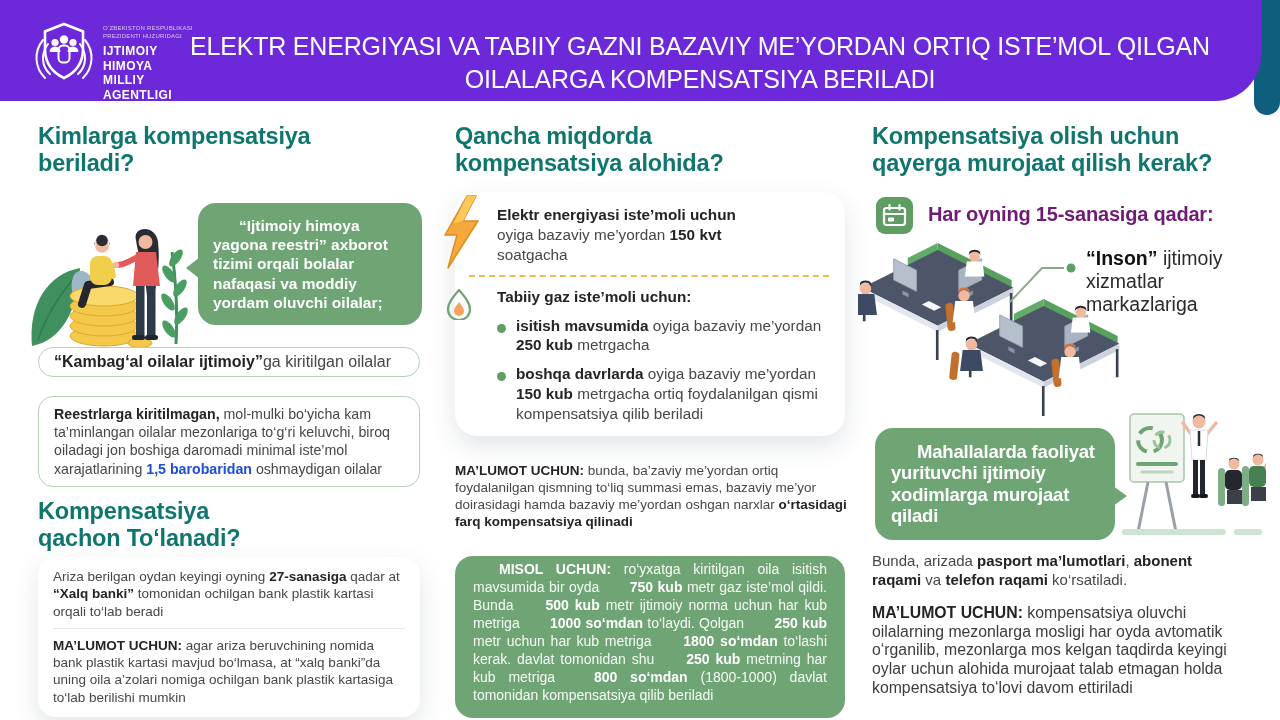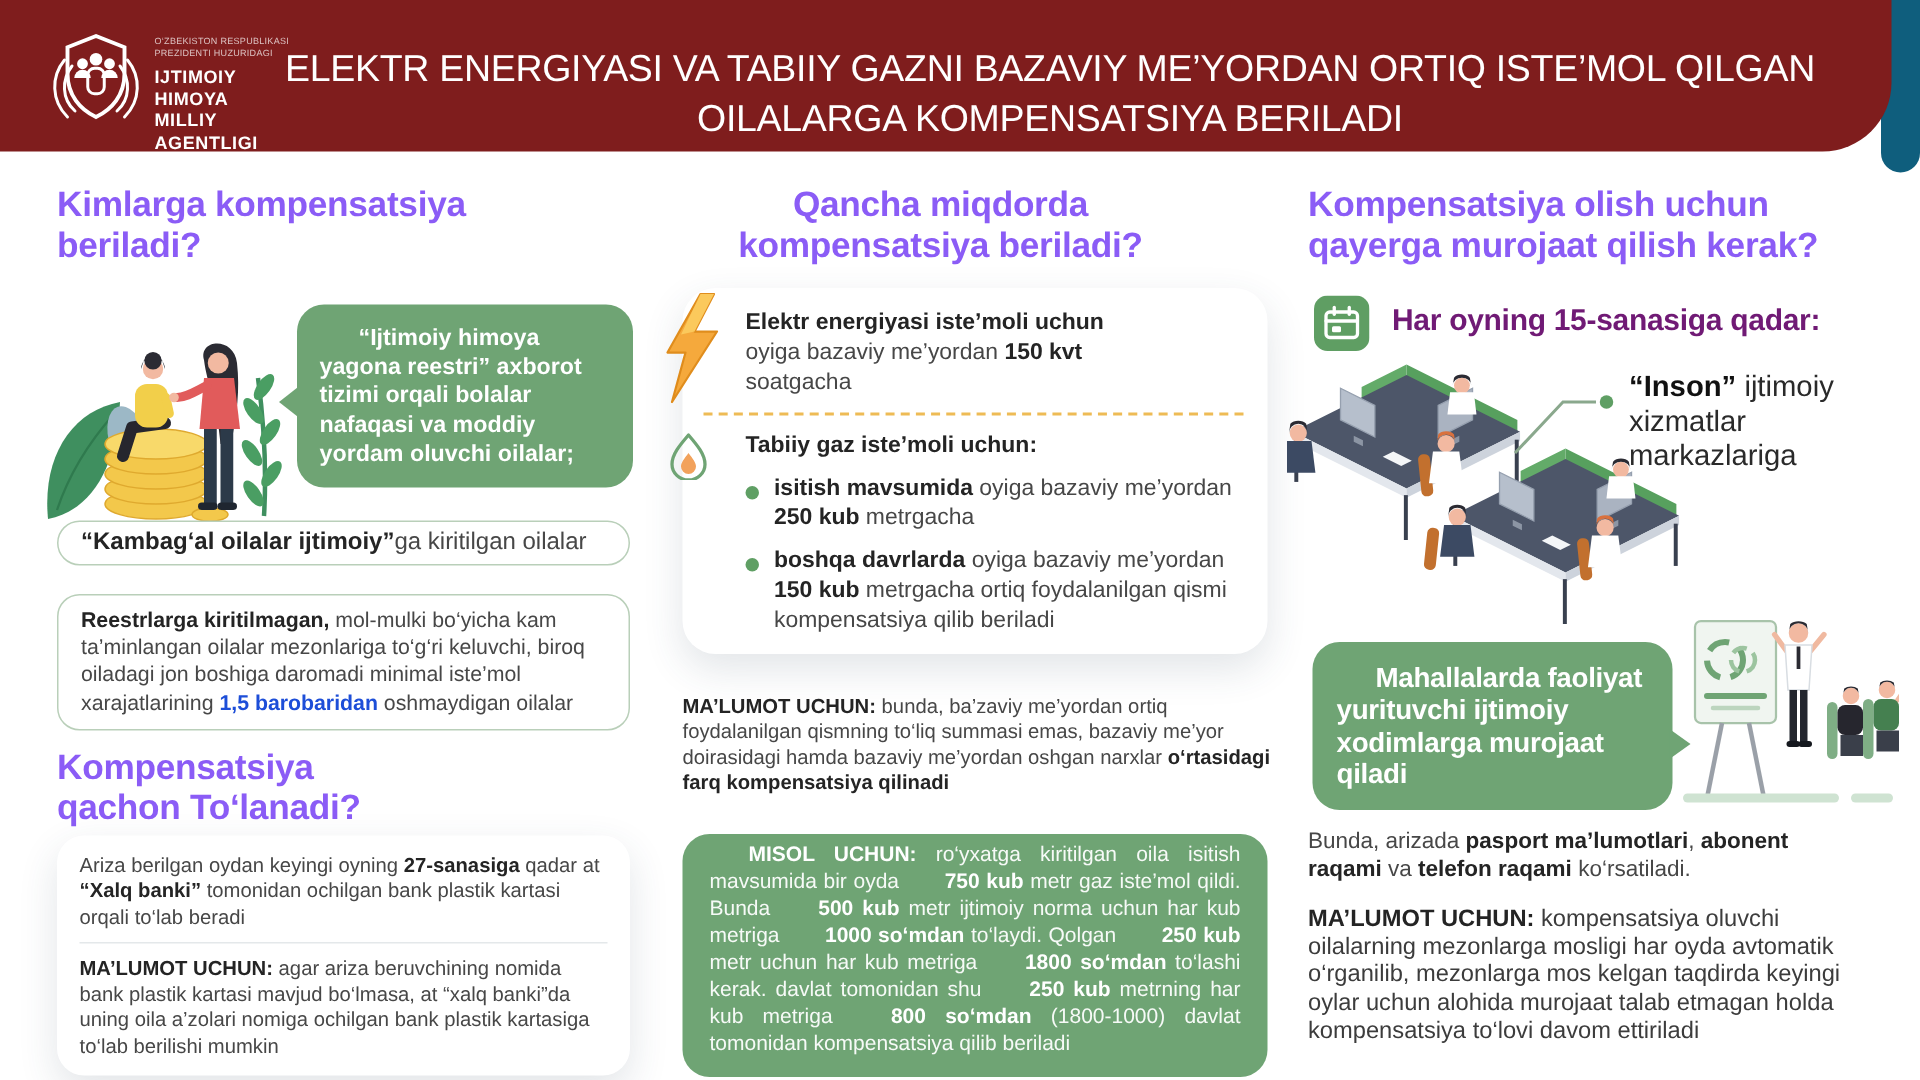--- a/index.html
+++ b/index.html
@@ -2,31 +2,31 @@
 <html><head>
 <meta charset="utf-8">
 <style>
   html,body{margin:0;padding:0;background:#fff;}
   #poster{position:relative;width:1280px;height:720px;background:#ffffff;overflow:hidden;
           font-family:"Liberation Sans","DejaVu Sans",sans-serif;color:#474747;}
   *{box-sizing:border-box;}
 
   
   .hdr-back{position:absolute;top:0;right:0;width:26px;height:115px;background:#0f5e7d;border-radius:0 0 13px 13px;}
-  .hdr{position:absolute;top:0;left:0;width:1261px;height:101px;background:#7f1d1d;border-radius:0 0 46px 0;}
+  .hdr{position:absolute;top:0;left:0;width:1261px;height:101px;background:#6d28d9;border-radius:0 0 46px 0;}
   .logo{position:absolute;left:32px;top:19px;width:64px;height:64px;}
   .agency{position:absolute;left:103px;top:25px;width:150px;}
   .agency-small div{font-size:6px;line-height:1.25;color:rgba(255,255,255,.72);letter-spacing:.2px;text-transform:uppercase;}
   .agency-name{margin-top:4px;}
   .agency-name div{font-size:12px;font-weight:800;color:#fff;line-height:1.22;letter-spacing:.4px;}
   .hdr-title{position:absolute;left:160px;top:30px;width:1080px;text-align:center;color:#fff;
              font-weight:400;font-size:25px;line-height:1.3;letter-spacing:-.2px;}
 
   
-  .h2{position:absolute;color:#8b5cf6;font-weight:800;font-size:23.5px;line-height:1.17;letter-spacing:-.2px;}
+  .h2{position:absolute;color:#0f766e;font-weight:800;font-size:23.5px;line-height:1.17;letter-spacing:-.2px;}
   .b{font-weight:800;color:#242424;}
   .green{color:#1d4ed8;font-weight:800;}
   .on-green{color:rgba(255,255,255,.94);}
   .on-green .b{color:#ffffff;margin-left:26px;}
   .card{background:#fff;border-radius:18px;box-shadow:0 10px 26px rgba(50,70,90,.14);}
   .bubble{background:#6fa474;border-radius:18px;color:#fff;font-weight:800;}
 
   
   #c1h1{left:38px;top:123px;width:380px;}
   #c1illus{position:absolute;left:26px;top:198px;width:174px;height:152px;}
@@ -35,21 +35,21 @@
       border-top:11px solid transparent;border-bottom:11px solid transparent;border-right:14px solid #6fa474;}
   #c1box1{position:absolute;left:38px;top:347px;width:382px;background:#fff;border:1.5px solid #b9cfb9;
           border-radius:15px;padding:4px 15px;font-size:16px;line-height:1.24;}
   #c1box2{position:absolute;left:38px;top:396px;width:382px;background:#fff;border:1.5px solid #b9cfb9;
           border-radius:15px;padding:8px 15px;font-size:14.2px;line-height:1.28;}
   #c1h2{left:38px;top:498px;width:380px;}
   #c1card{position:absolute;left:38px;top:557px;width:382px;padding:11px 15px;font-size:13.5px;line-height:1.28;}
   .card-div{border-top:1px solid #e4e8ea;margin:8px 0;}
 
   
-  #c2h1{left:431px;top:123px;width:392px;text-align:center;}
+  #c2h1{left:455px;top:123px;width:392px;}
   #c2card{position:absolute;left:455px;top:192px;width:390px;border-radius:22px;padding:13px 16px 12px 42px;
           font-size:15.3px;line-height:1.3;}
   .c2item{max-width:256px;}
   .dash{border-top:2.5px dashed #eebb55;margin:10px 0 10px -28px;}
   .gasrow{display:flex;gap:10px;margin-top:9px;}
   .dot{flex:0 0 9px;width:9px;height:9px;border-radius:50%;background:#5f9f64;margin-top:8px;}
   #c2bolt{position:absolute;left:438px;top:195px;width:46px;height:74px;}
   #c2flame{position:absolute;left:445px;top:288px;width:28px;height:32px;}
   #c2note{position:absolute;left:455px;top:462px;width:392px;font-size:13.5px;line-height:1.27;}
   #c2example{position:absolute;left:455px;top:556px;width:390px;height:162px;background:#6fa474;border-radius:18px;
@@ -173,21 +173,21 @@
   </div>
 
   <div class="card" id="c1card">
     <div><span>Ariza berilgan oydan keyingi oyning </span><span class="b">27-sanasiga</span><span> qadar at </span><span class="b">“Xalq banki”</span><span> tomonidan ochilgan bank plastik kartasi orqali to‘lab beradi</span></div>
     <div class="card-div"></div>
     <div><span class="b">MA’LUMOT UCHUN:</span><span> agar ariza beruvchining nomida bank plastik kartasi mavjud bo‘lmasa, at “xalq banki”da uning oila a’zolari nomiga ochilgan bank plastik kartasiga to‘lab berilishi mumkin</span></div>
   </div>
 
   <div class="h2" id="c2h1">
     <div>Qancha miqdorda</div>
-    <div>kompensatsiya beriladi?</div>
+    <div>kompensatsiya alohida?</div>
   </div>
 
   <div class="card" id="c2card">
     <div class="c2item">
       <div><span class="b">Elektr energiyasi iste’moli uchun</span></div>
       <div><span>oyiga bazaviy me’yordan </span><span class="b">150 kvt</span><span> soatgacha</span></div>
     </div>
     <div class="dash"></div>
     <div><span class="b">Tabiiy gaz iste’moli uchun:</span></div>
     <div class="gasrow">

